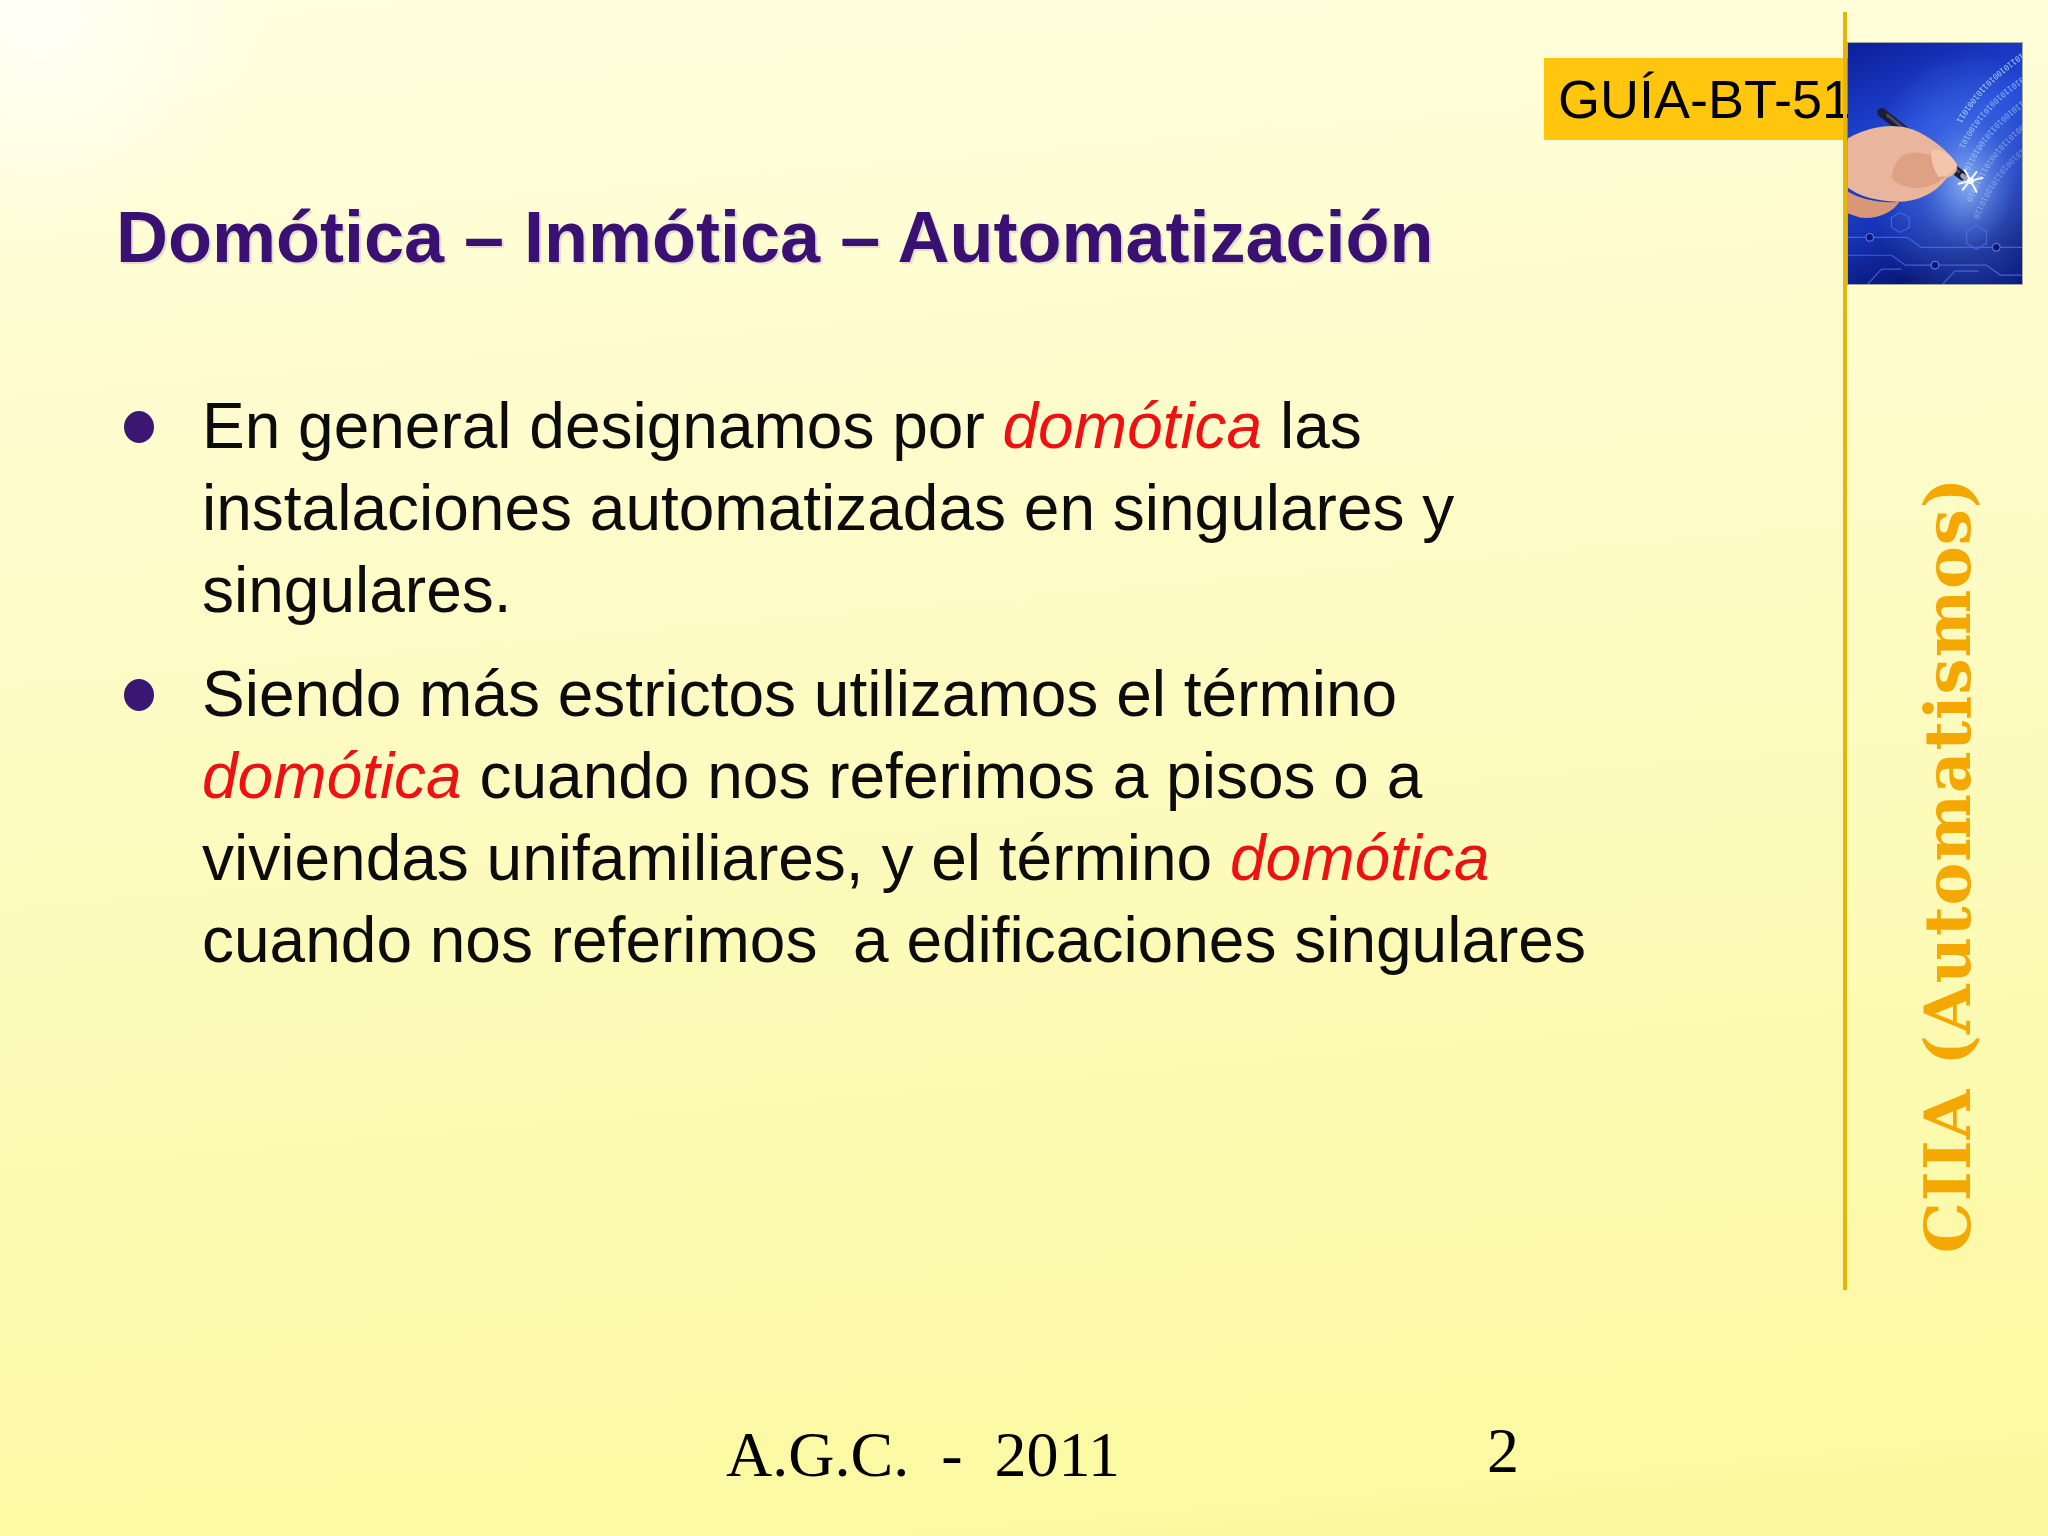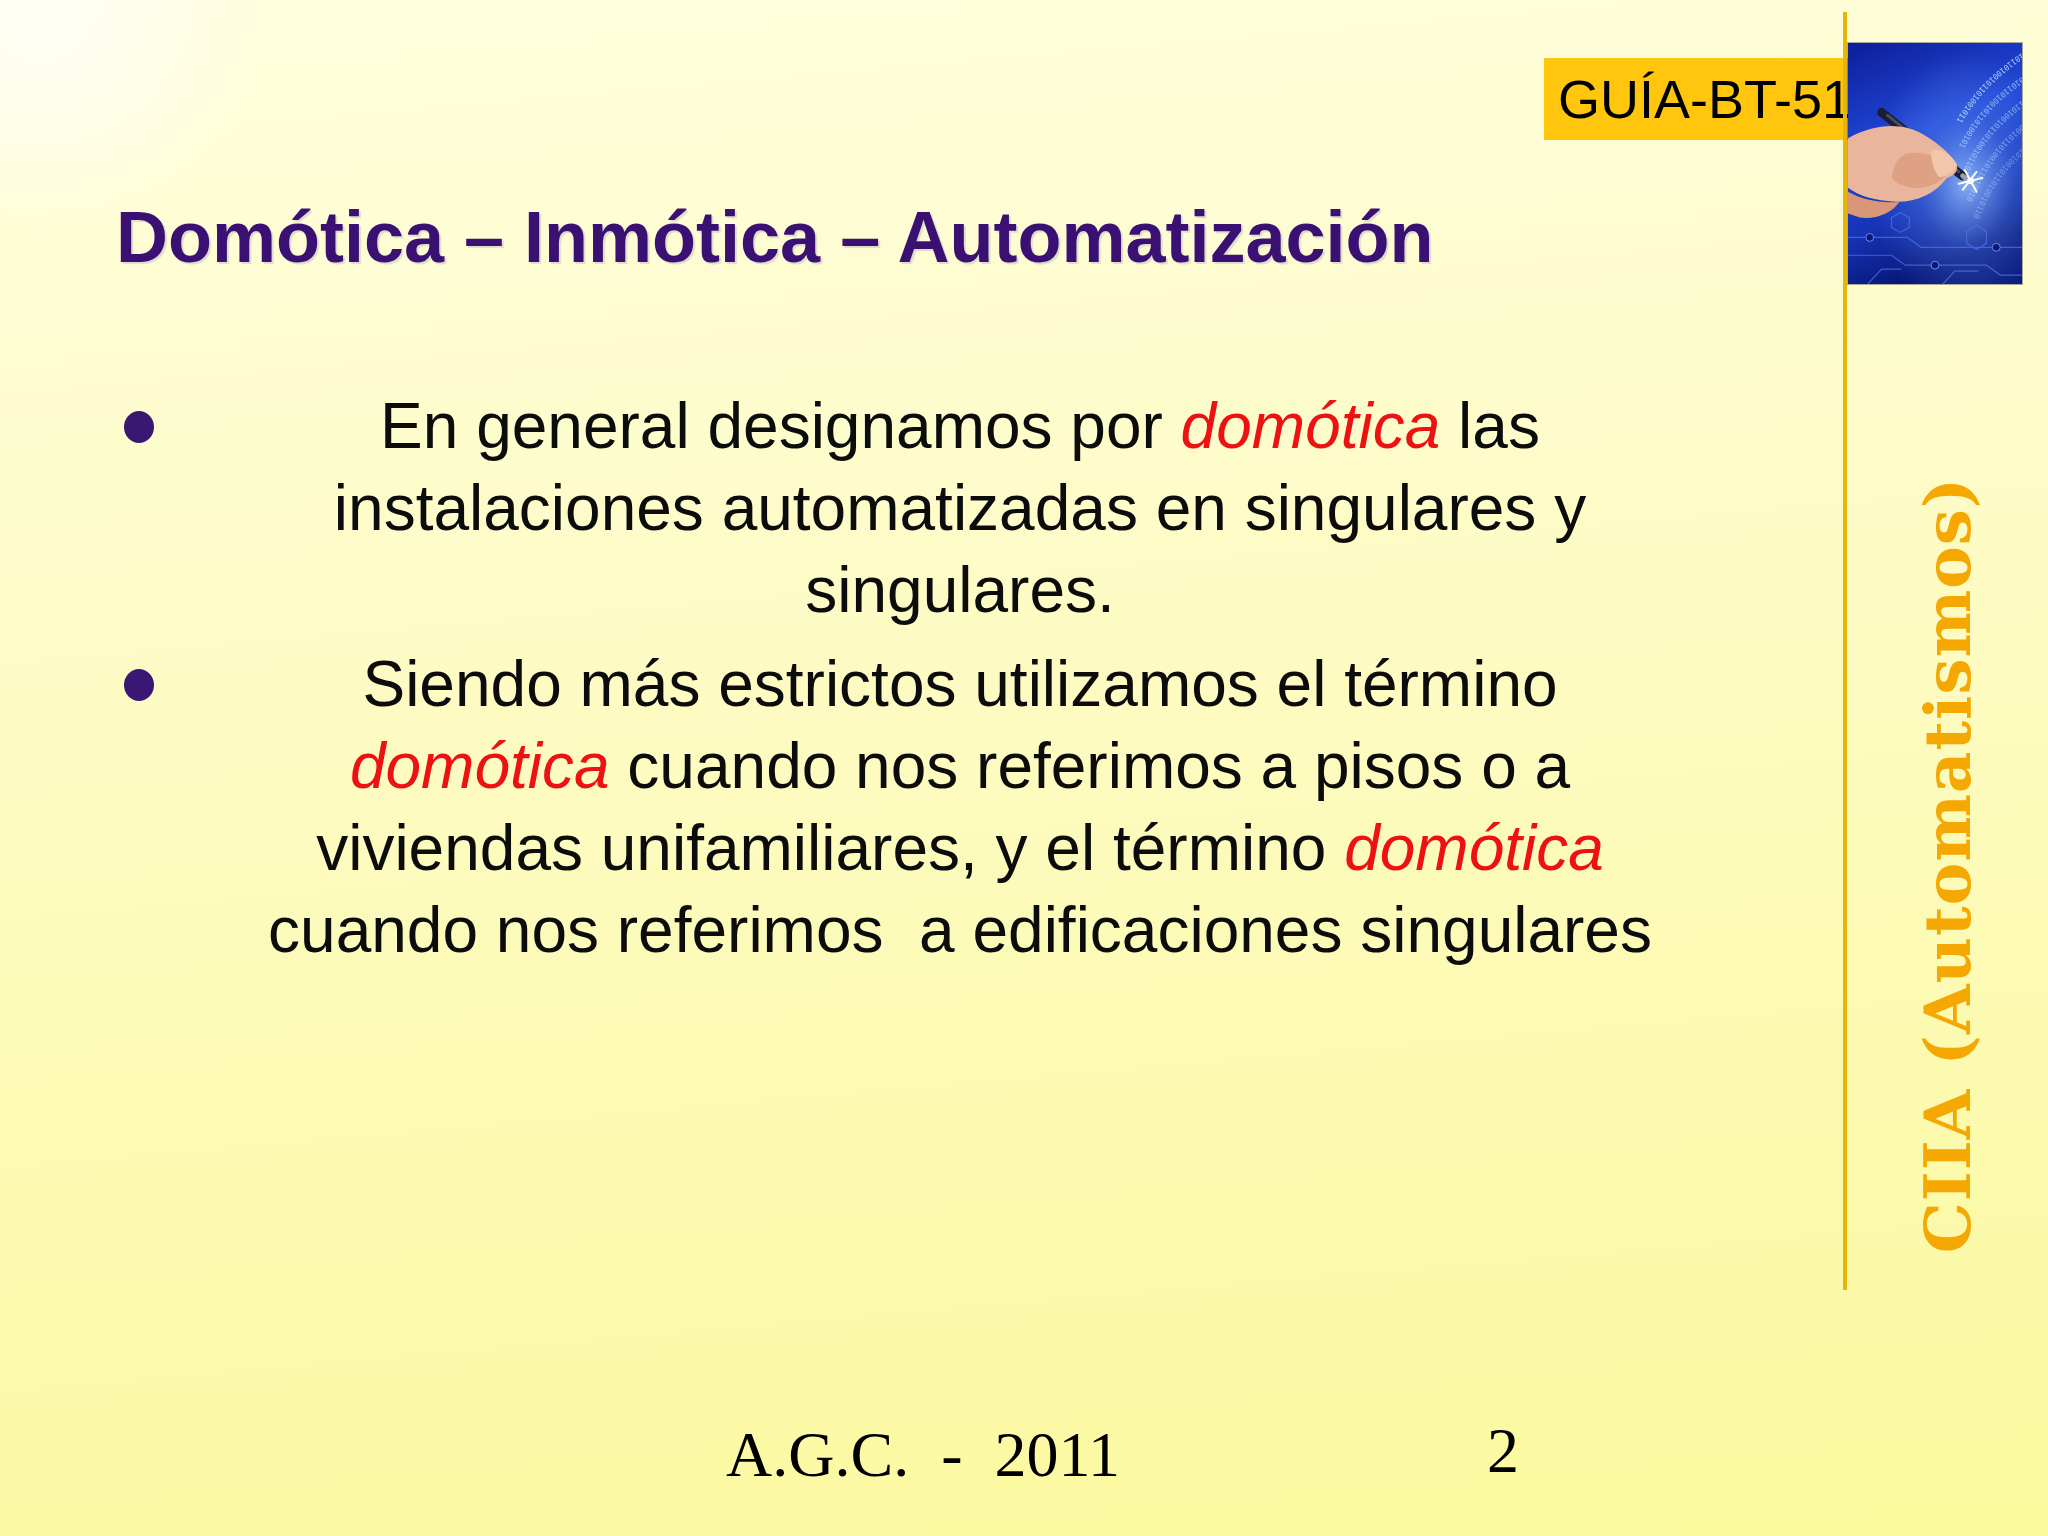--- a/index.html
+++ b/index.html
@@ -93,23 +93,22 @@
     list-style: none;
     margin: 0;
     padding: 0;
   }
   .content li {
     position: relative;
     padding-left: 84px;
     font-size: 64px;
     line-height: 82px;
     color: var(--text-color);
-    text-align: center;
-  }
-  .content li + li { margin-top: 12px; }
+  }
+  .content li + li { margin-top: 22px; }
   .content li::before {
     content: "";
     position: absolute;
     left: 6px;
     top: 26px;
     width: 30px;
     height: 32px;
     border-radius: 50%;
     background: var(--dot-color);
   }

